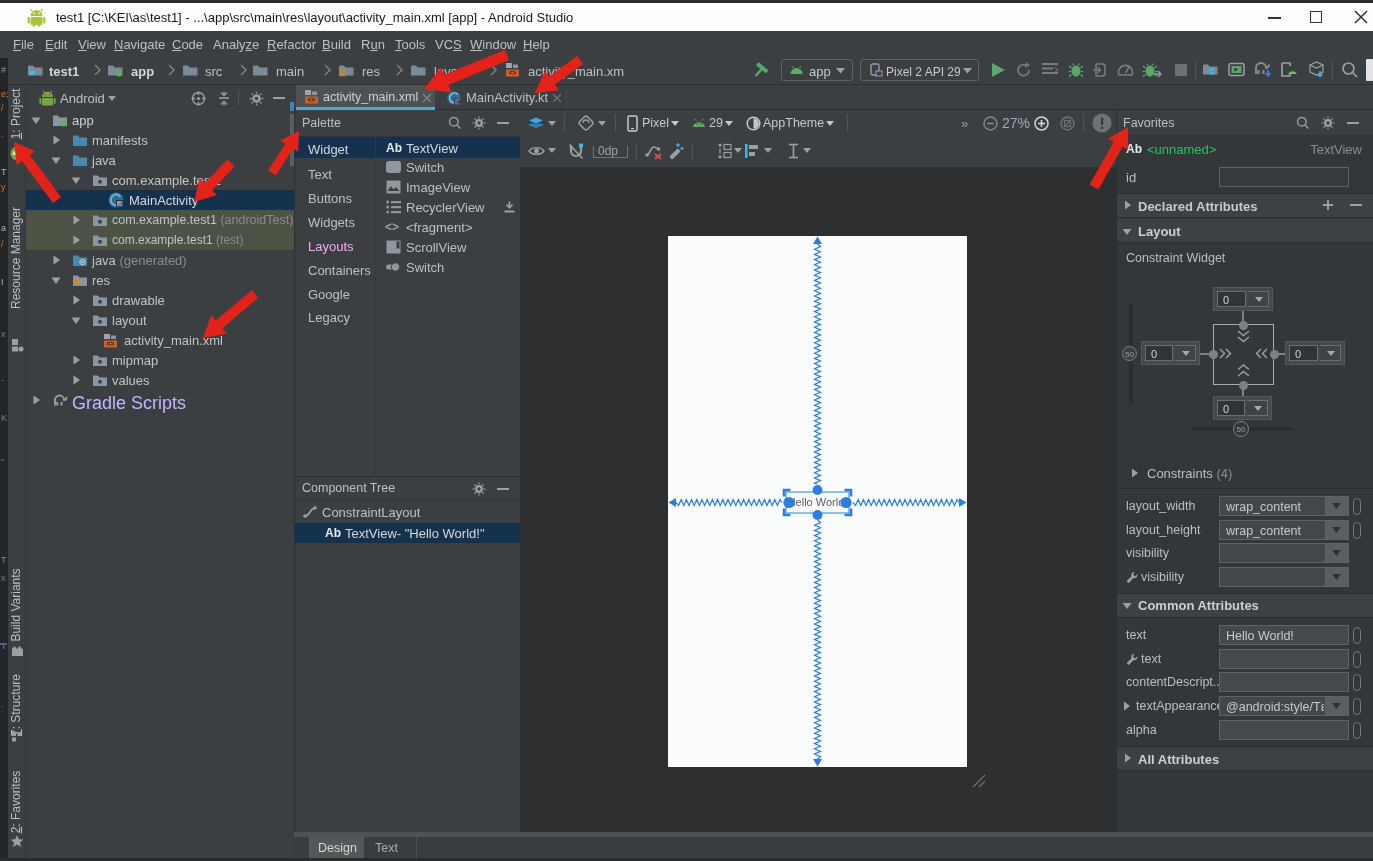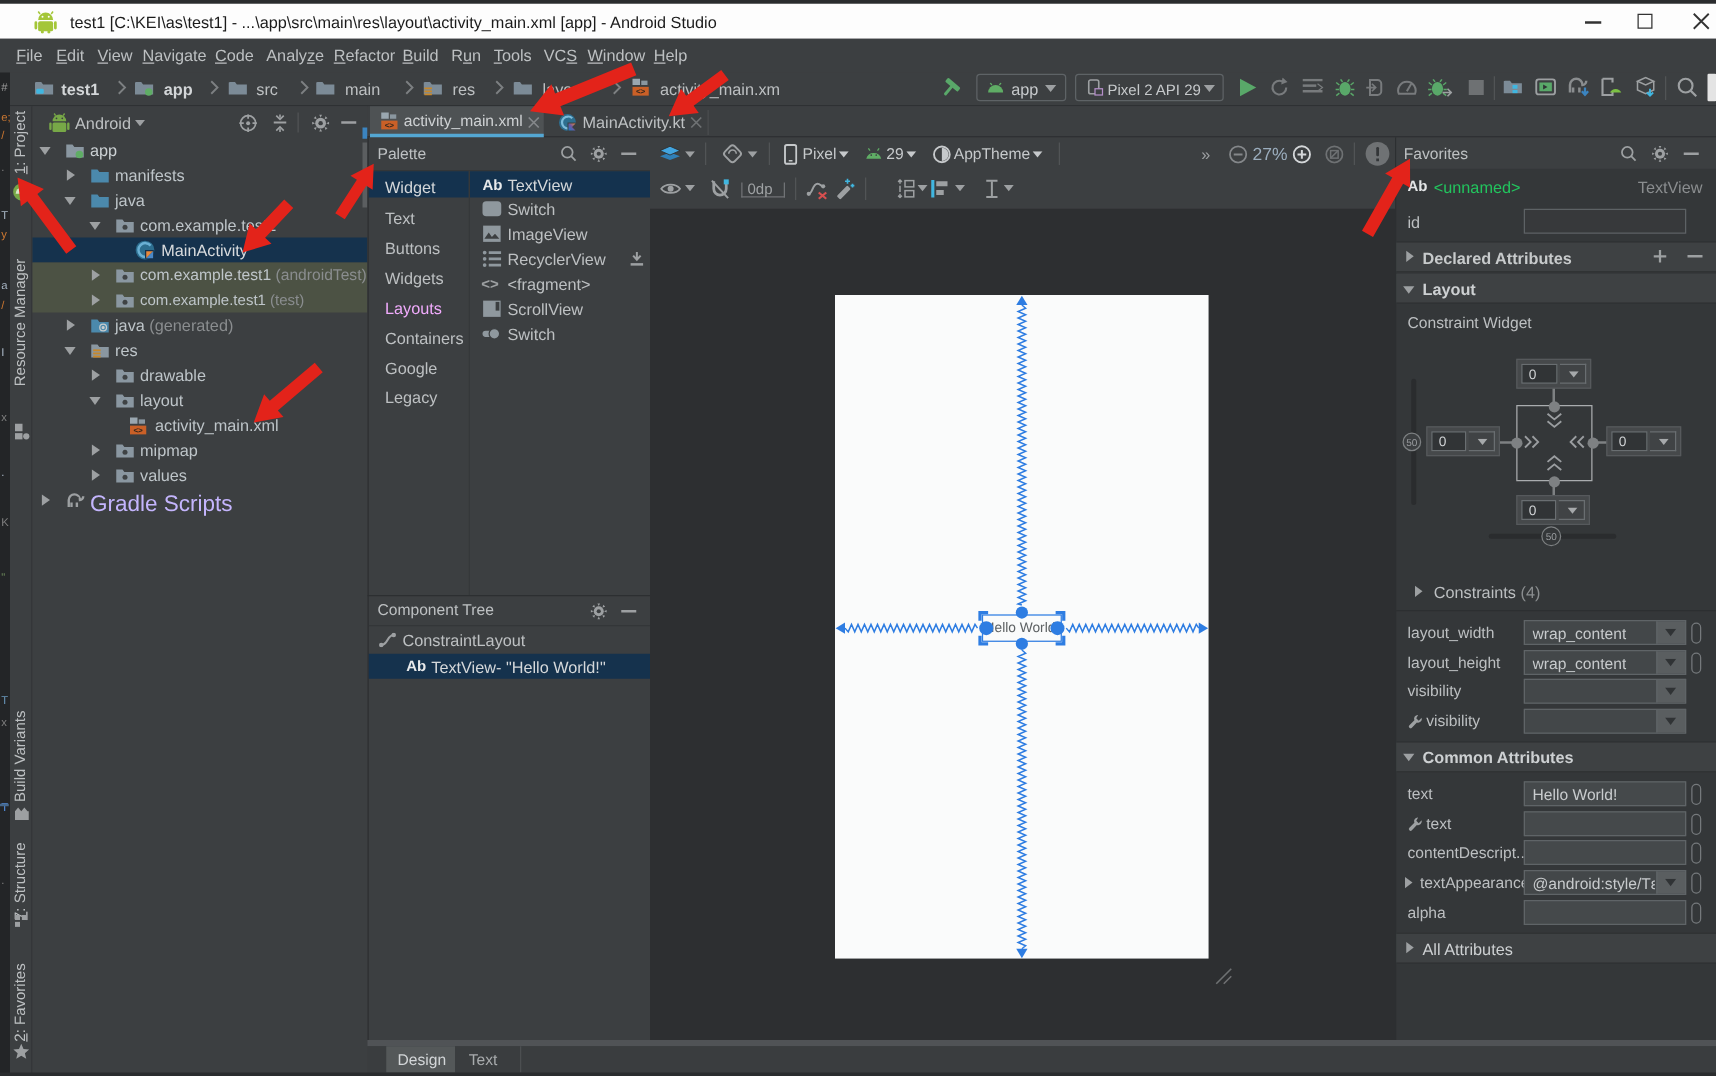--- a/index.html
+++ b/index.html
@@ -838,21 +838,21 @@
 <div class="a" style="left:1353px;top:722px;width:8px;height:17px;border:1.6px solid #75797c;border-radius:4px"></div>
 <div class="a" style="left:1117px;top:593px;width:256px;height:25px;background:#3e4143;border-top:1px solid #2c2f31;border-bottom:1px solid #2c2f31"></div>
 <svg class="a" style="left:1122px;top:602px" width="10" height="8">
     <path d="M0.5,1 L9.5,1 L5,7 Z" fill="#9da0a2"></path>
   </svg>
 <div class="tx" style="left:1138px;top:599px;color:#cdd0d2;font-weight:bold">Common Attributes</div>
 <div class="a" style="left:1117px;top:746px;width:256px;height:25px;background:#3e4143;border-top:1px solid #2c2f31;border-bottom:1px solid #2c2f31"></div>
 <svg class="a" style="left:1124px;top:753px" width="8" height="10">
     <path d="M1,0.5 L7,5 L1,9.5 Z" fill="#9da0a2"></path>
   </svg>
-<div class="tx" style="left:1138px;top:753px;color:#cdd0d2;font-weight:normal">All Attributes</div>
+<div class="tx" style="left:1138px;top:753px;color:#cdd0d2;font-weight:bold">All Attributes</div>
 <div class="a" style="left:294px;top:832px;width:1079px;height:5px;background:#505356"></div>
 <div class="a" style="left:294px;top:837px;width:1079px;height:21px;background:#3a3d3f"></div>
 <div class="a" style="left:309px;top:837px;width:55px;height:21px;background:#545859"></div>
 <div class="tx" style="left:318px;top:842px;color:#d3d6d8;font-size:12.5px">Design</div>
 <div class="tx" style="left:375px;top:842px;color:#a8abad;font-size:12.5px">Text</div>
 <div class="sep" style="left:416px;top:837px;height:21px;background:#4c4f51"></div>
 <div class="a" style="left:0;top:858px;width:1373px;height:3px;background:#2a2c2e"></div>
 <svg class="a" style="left:0;top:0;z-index:50;pointer-events:none" width="1373" height="861">
     <polygon points="504.9,49.9 444.1,74.8 441.1,67.4 424.0,89.0 451.3,92.4 448.3,85.0 509.1,60.1" fill="#e3231a"></polygon>
     <polygon points="577.0,56.0 549.0,76.5 544.8,70.9 535.0,93.0 559.0,90.3 554.9,84.6 583.0,64.0" fill="#e3231a"></polygon>

